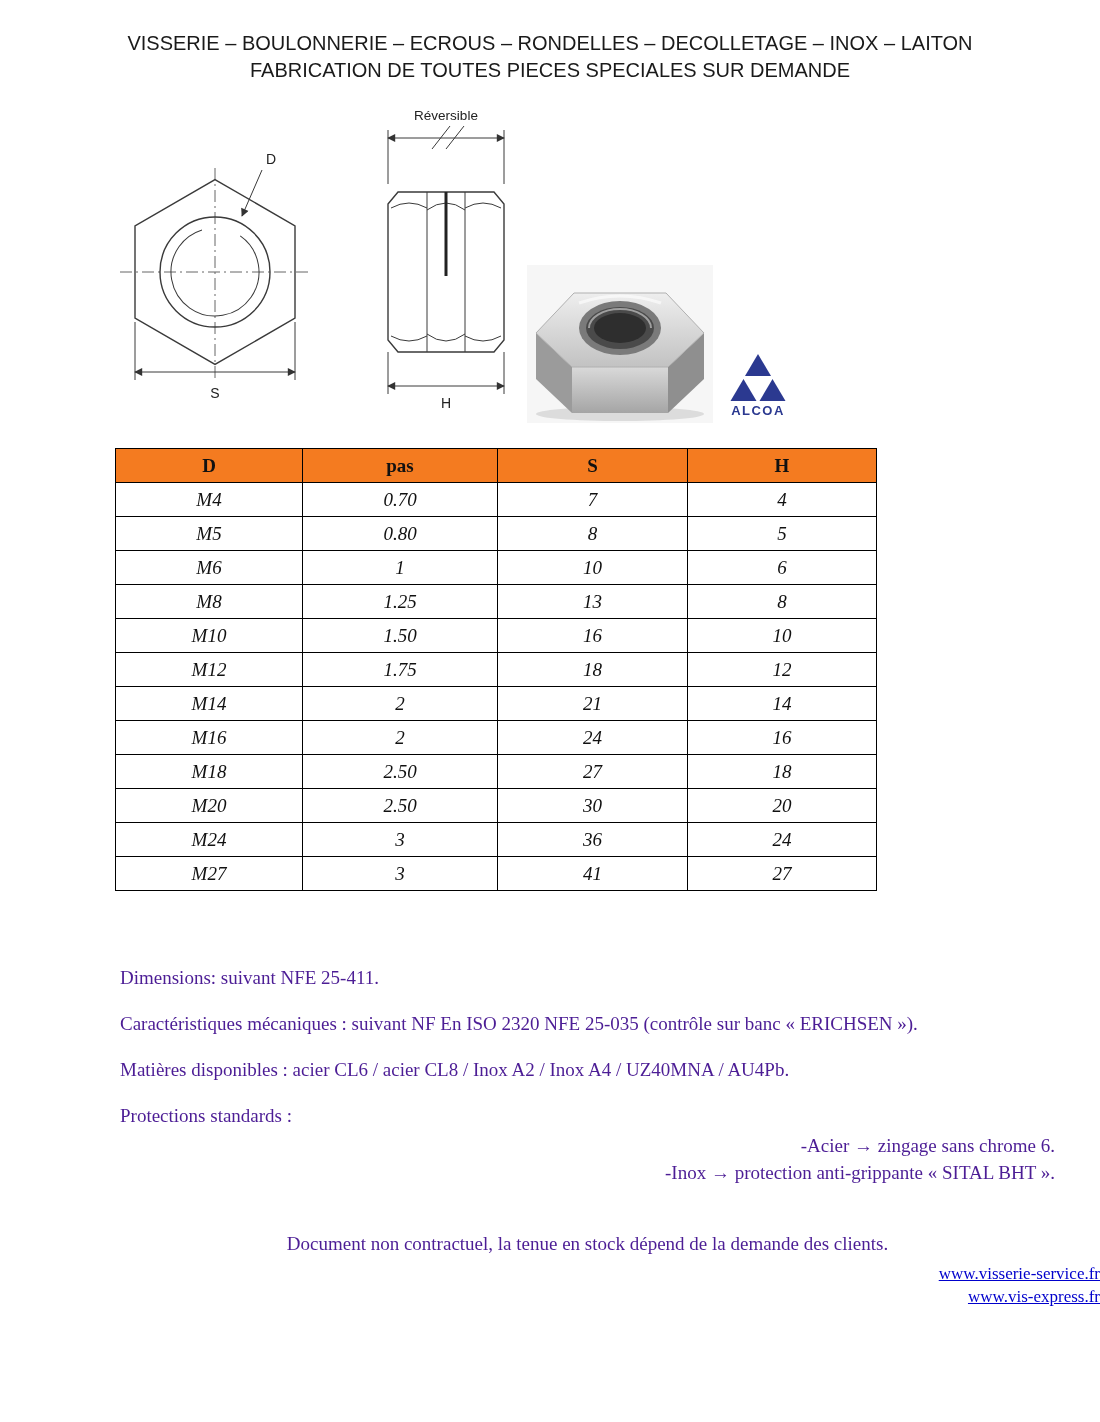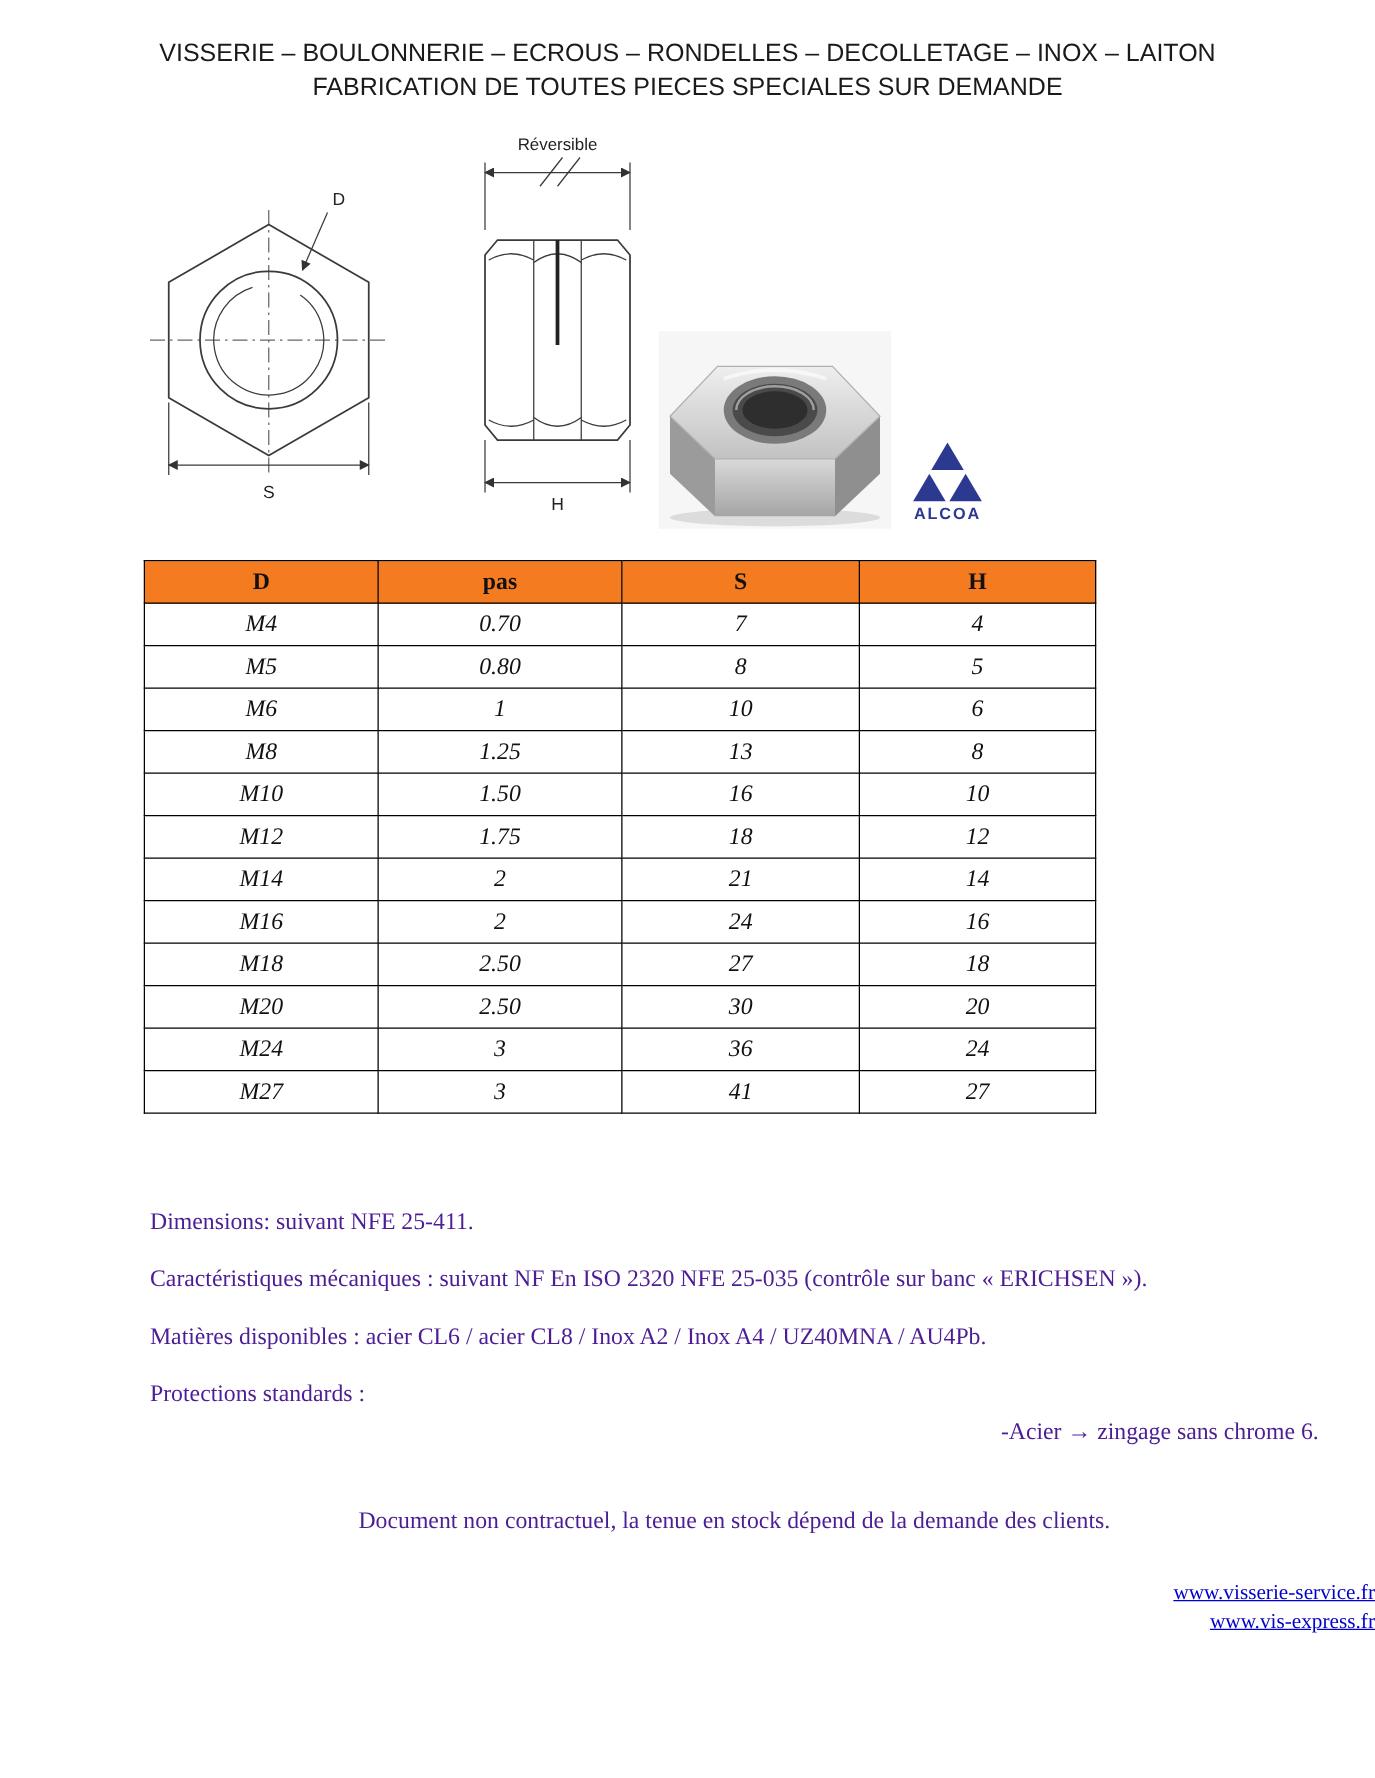--- a/index.html
+++ b/index.html
@@ -227,20 +227,21 @@
       </tbody>
   </table>
 
   <div class="notes">
     <p>Dimensions: suivant NFE 25-411.</p>
     <p>Caractéristiques mécaniques : suivant NF En ISO 2320  NFE 25-035 (contrôle sur banc « ERICHSEN »).</p>
     <p>Matières disponibles : acier CL6 / acier CL8 / Inox A2 / Inox A4 / UZ40MNA / AU4Pb.</p>
     <p class="prot-title">Protections standards :</p>
     <div class="prot-list">
         <div class="list-item"><span class="dash">-</span><span>Acier → zingage sans chrome 6.</span></div>
+        <div class="list-item"><span class="dash">-</span><span>Inox → protection anti-grippante « SITAL BHT ».</span></div>
       </div>
     <p class="disclaimer">Document non contractuel, la tenue en stock dépend de la demande des clients.</p>
   </div>
 
   <div class="footer">
     <a class="flink" href="#">www.visserie-service.fr</a>
     <a class="flink" href="#">www.vis-express.fr</a>
   </div>
 
 </div>

